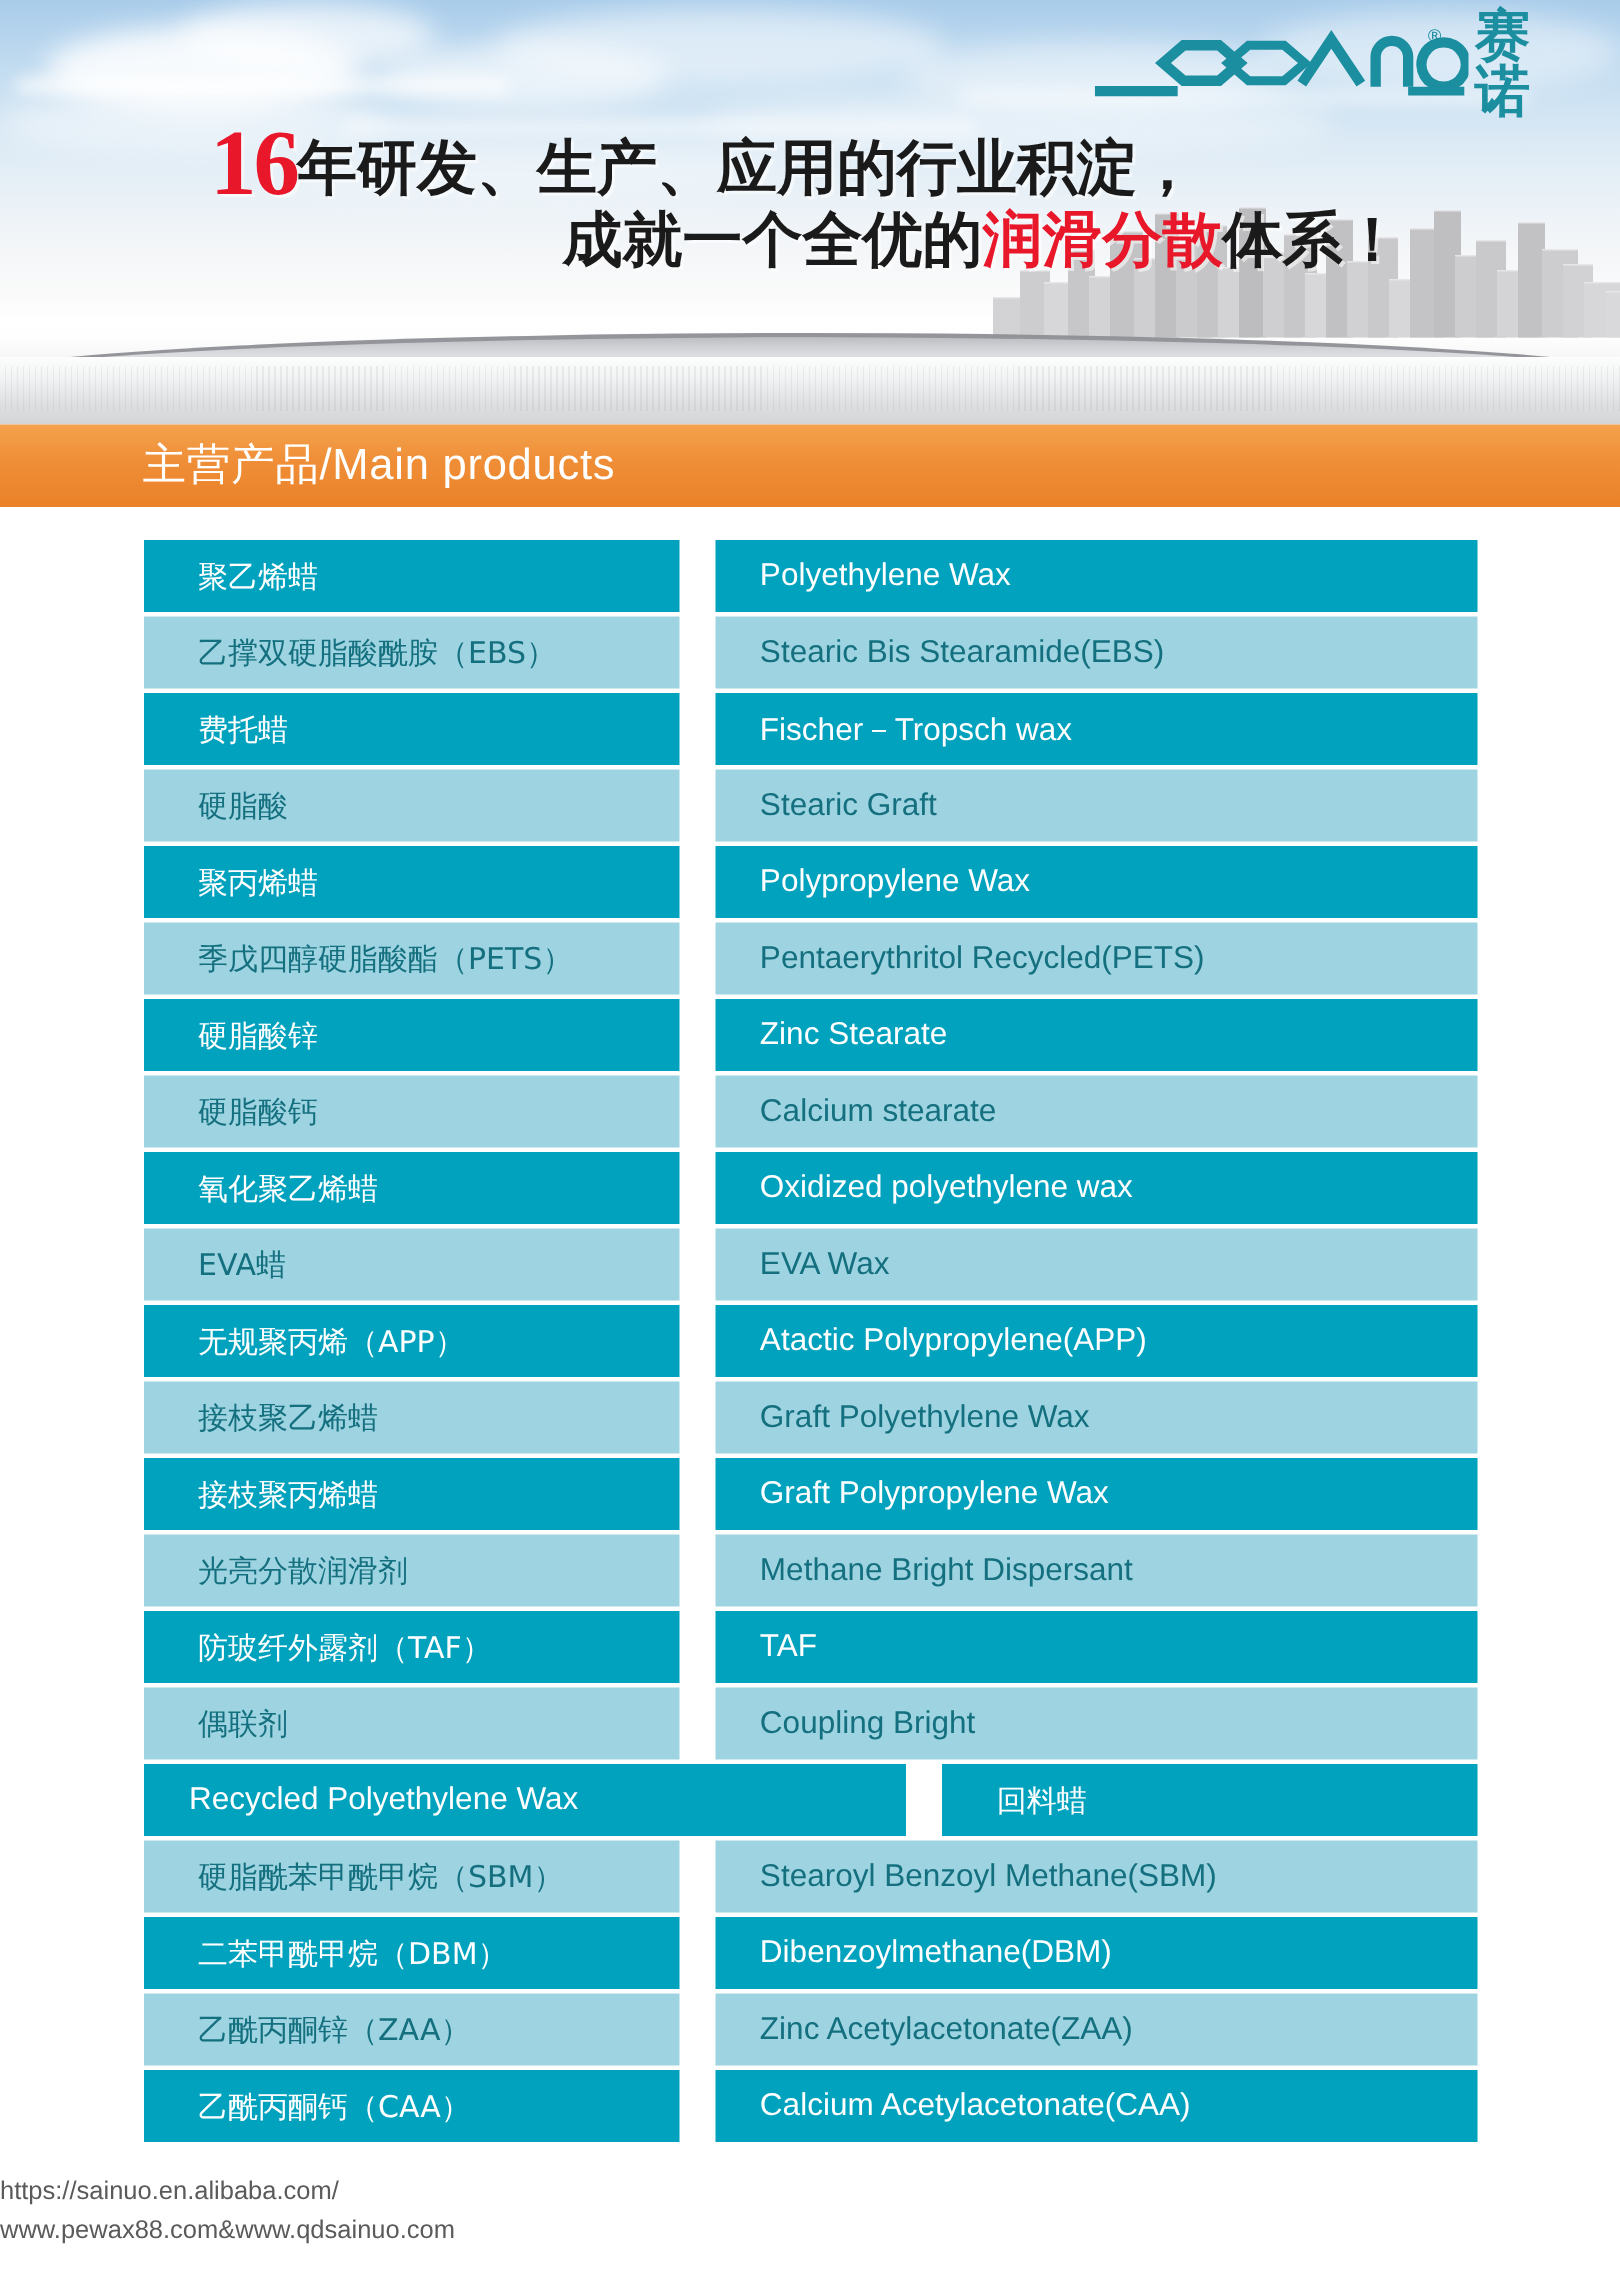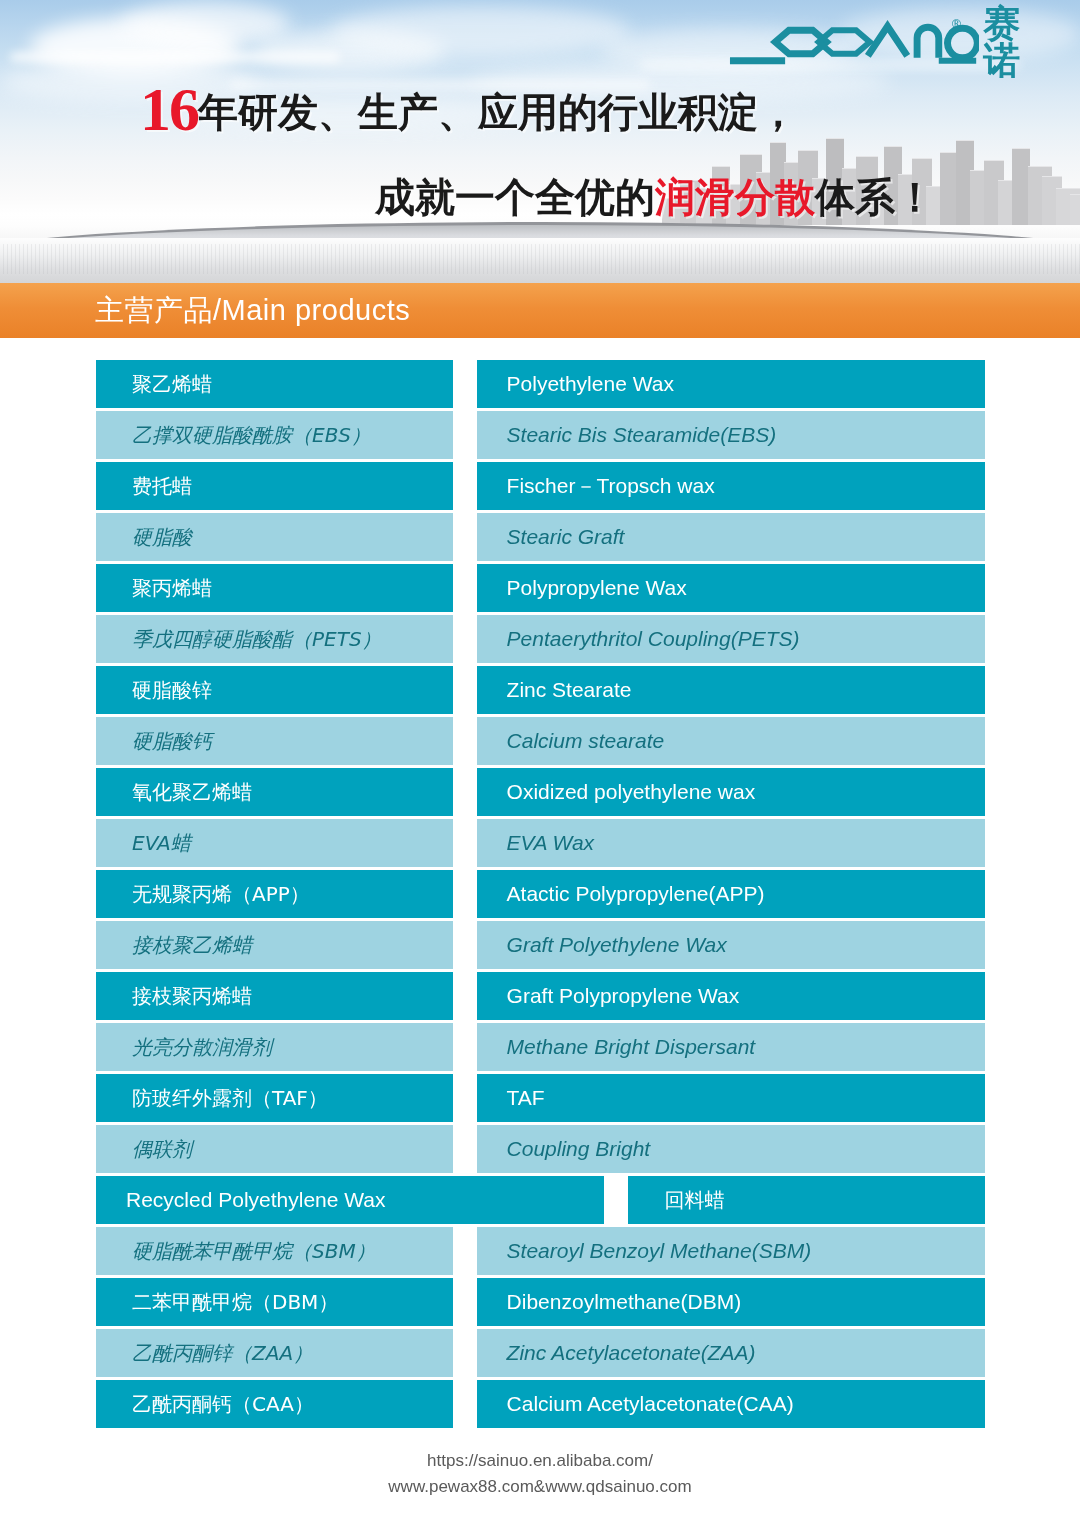--- a/index.html
+++ b/index.html
@@ -139,21 +139,21 @@
   .hl-line {
     font-family: Liberation Serif, serif;
     font-weight: bold;
     font-size: 40px;
     line-height: 1;
     color: #1a1a1a;
     white-space: nowrap;
     text-shadow: 2px 2px 0 rgba(255,255,255,.55);
   }
   .hl1 { padding-left: 140px; }
-  .hl2 { padding-left: 375px; margin-top: 38px; }
+  .hl2 { padding-left: 375px; }
   .big16 {
     color: #e8182a;
     font-size: 62px;
     font-weight: bold;
     letter-spacing: -2px;
     vertical-align: -4px;
   }
   .red { color: #e8182a; }
 
   
@@ -201,29 +201,29 @@
     font-family: "DejaVu Sans", sans-serif;
     font-size: 20px;
   }
   .cell.en {
     width: 518px;
     padding-left: 30px;
     font-family: "Liberation Sans", sans-serif;
     font-size: 21px;
   }
   .row.dark .cell { background: #00a2bd; color: #ffffff; }
-  .row.light .cell { background: #9ed3e1; color: #14707f; font-style: italic; }
+  .row.light .cell { background: #9ed3e1; color: #14707f; }
 
   
   .footer {
     position: absolute;
     left: 0;
     top: 1448px;
     width: 1080px;
-    text-align: center;
+    text-align: left;
     font-family: "Liberation Sans", sans-serif;
     font-size: 17px;
     color: #5a5a5a;
     line-height: 1.55;
   }
 </style>
 </head>
 <body>
 
 <div class="banner">
@@ -320,21 +320,21 @@
     <div class="row light">
       <div class="cell cn">硬脂酸</div>
       <div class="cell en">Stearic Graft</div>
     </div>
     <div class="row dark">
       <div class="cell cn">聚丙烯蜡</div>
       <div class="cell en">Polypropylene Wax</div>
     </div>
     <div class="row light">
       <div class="cell cn">季戊四醇硬脂酸酯（PETS）</div>
-      <div class="cell en">Pentaerythritol Coupling(PETS)</div>
+      <div class="cell en">Pentaerythritol Recycled(PETS)</div>
     </div>
     <div class="row dark">
       <div class="cell cn">硬脂酸锌</div>
       <div class="cell en">Zinc Stearate</div>
     </div>
     <div class="row light">
       <div class="cell cn">硬脂酸钙</div>
       <div class="cell en">Calcium stearate</div>
     </div>
     <div class="row dark">

